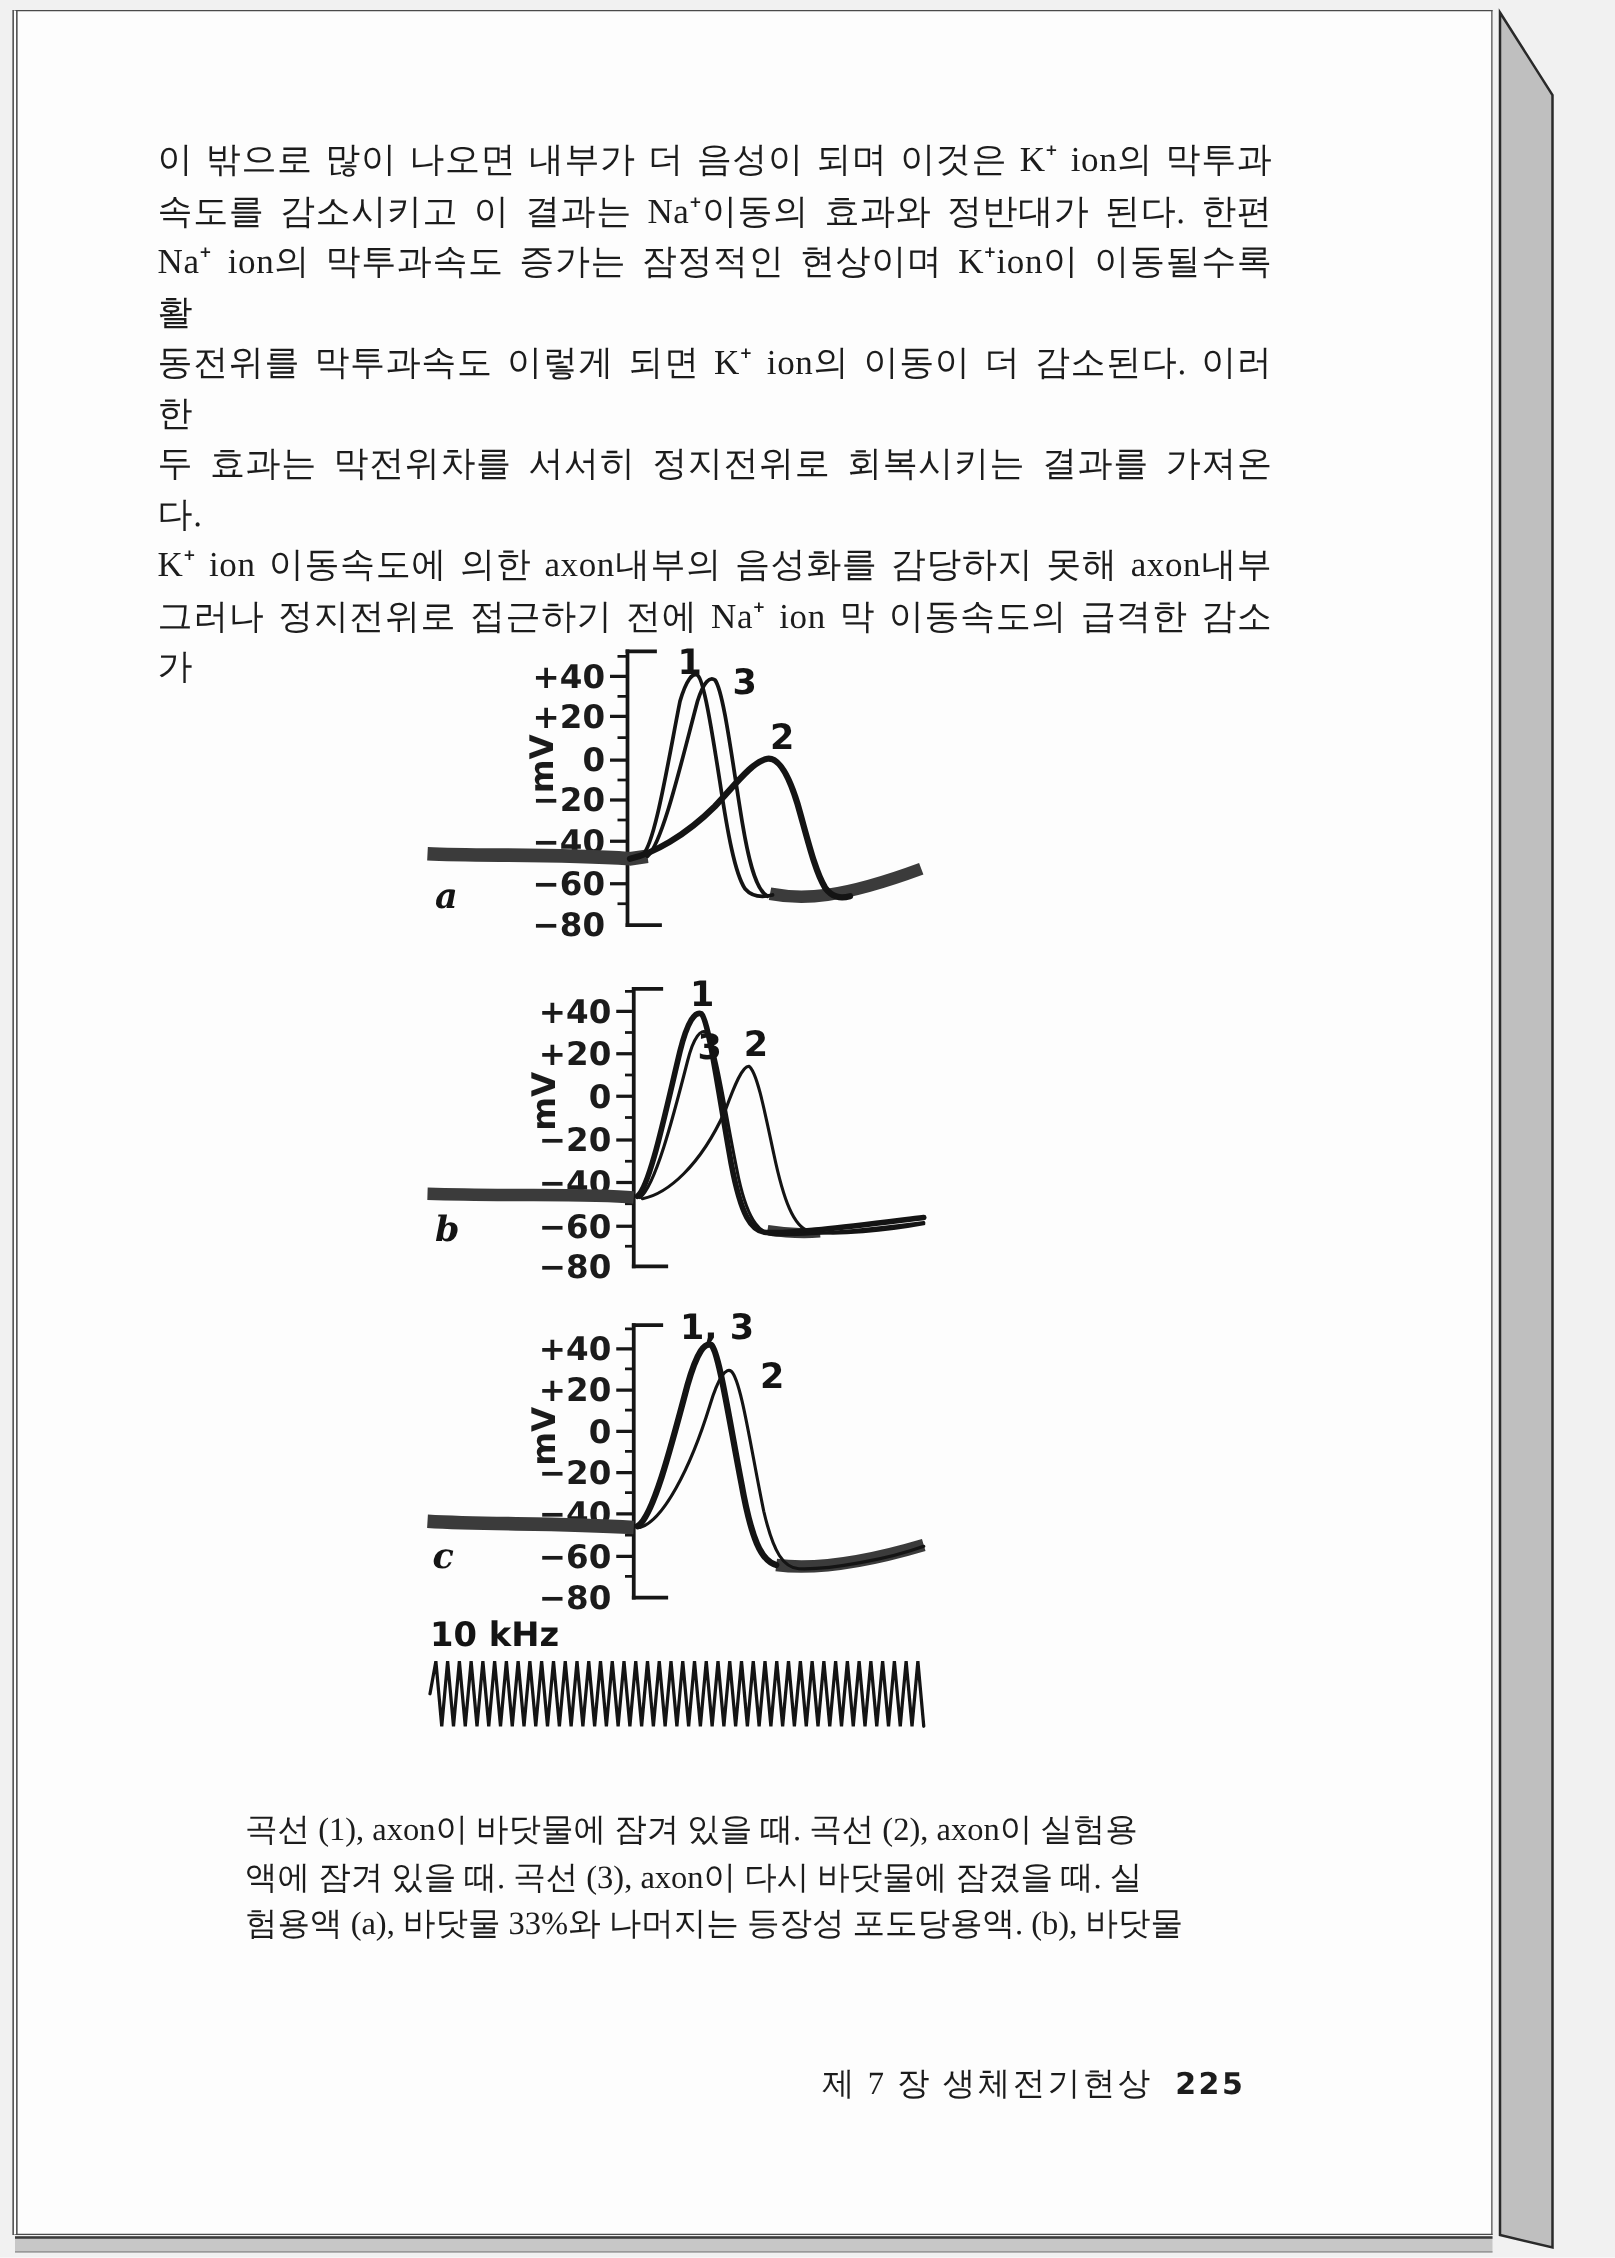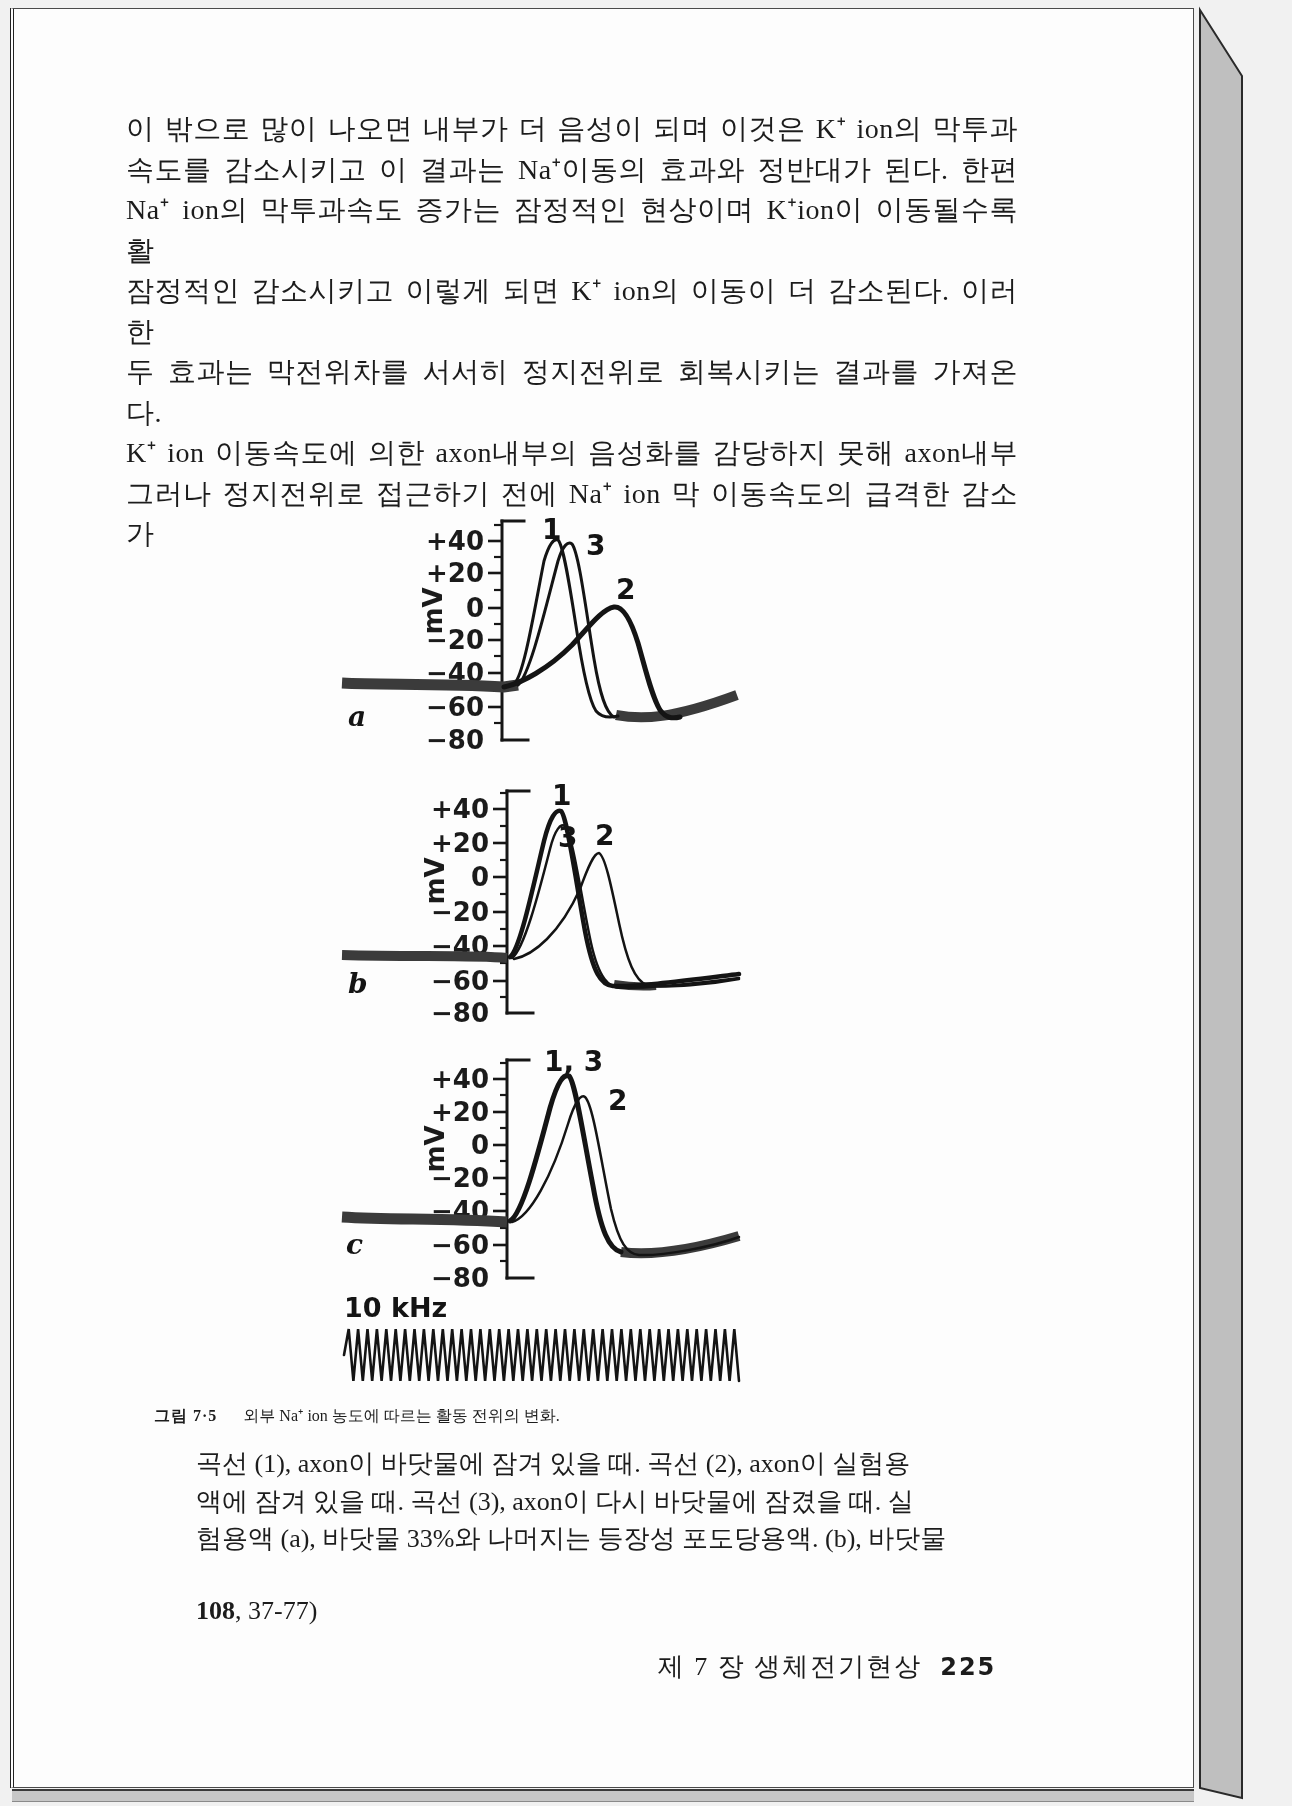--- a/index.html
+++ b/index.html
@@ -55,21 +55,21 @@
 </head>
 <body>
 
 <div class="page">
   <div class="page-inner">
 
     <div class="para">
       <div class="pline">이 밖으로 많이 나오면 내부가 더 음성이 되며 이것은 K⁺ ion의 막투과</div>
       <div class="pline">속도를 감소시키고 이 결과는 Na⁺이동의 효과와 정반대가 된다. 한편</div>
       <div class="pline">Na⁺ ion의 막투과속도 증가는 잠정적인 현상이며 K⁺ion이 이동될수록 활</div>
-      <div class="pline">잠정적인 감소시키고 이렇게 되면 K⁺ ion의 이동이 더 감소된다. 이러한</div>
+      <div class="pline">동전위를 막투과속도 이렇게 되면 K⁺ ion의 이동이 더 감소된다. 이러한</div>
       <div class="pline">두 효과는 막전위차를 서서히 정지전위로 회복시키는 결과를 가져온다.</div>
       <div class="pline">K⁺ ion 이동속도에 의한 axon내부의 음성화를 감당하지 못해 axon내부</div>
       <div class="pline">그러나 정지전위로 접근하기 전에 Na⁺ ion 막 이동속도의 급격한 감소가</div>
     </div>
 
     <svg class="panel-svg" style="top:502px" width="452" height="245" viewBox="0 0 452 245">
 
       <path class="axis" d="M210,10 L210,229"></path>
       <path class="axis" d="M210,10 L232,10"></path>
       <path class="axis" d="M210,229 L236,229"></path>
@@ -182,29 +182,23 @@
       <text class="clabel" x="252" y="25">1, 3</text>
       <text class="clabel" x="316" y="64">2</text>
       <text class="plabel" x="54" y="208">c</text>
     </svg>
 
     <svg class="panel-svg" style="top:1280px" width="455" height="105" viewBox="0 0 455 105">
       <text class="khz" x="52" y="28">10 kHz</text>
       <path class="curve" stroke-width="2.6" d="M52,66 L56.7,40 L61.4,92 L66.1,40 L70.8,92 L75.5,40 L80.2,92 L84.9,40 L89.6,92 L94.3,40 L99.0,92 L103.7,40 L108.4,92 L113.1,40 L117.8,92 L122.5,40 L127.2,92 L131.9,40 L136.6,92 L141.3,40 L146.0,92 L150.8,40 L155.5,92 L160.2,40 L164.9,92 L169.6,40 L174.3,92 L179.0,40 L183.7,92 L188.4,40 L193.1,92 L197.8,40 L202.5,92 L207.2,40 L211.9,92 L216.6,40 L221.3,92 L226.0,40 L230.7,92 L235.4,40 L240.1,92 L244.8,40 L249.5,92 L254.2,40 L258.9,92 L263.6,40 L268.3,92 L273.0,40 L277.7,92 L282.4,40 L287.1,92 L291.8,40 L296.5,92 L301.2,40 L305.9,92 L310.6,40 L315.3,92 L320.0,40 L324.7,92 L329.4,40 L334.1,92 L338.8,40 L343.5,92 L348.3,40 L353.0,92 L357.7,40 L362.4,92 L367.1,40 L371.8,92 L376.5,40 L381.2,92 L385.9,40 L390.6,92 L395.3,40 L400.0,92 L404.7,40 L409.4,92 L414.1,40 L418.8,92 L423.5,40 L428.2,92 L432.9,40 L437.6,92 L442.3,40 L447.0,92" id="wavepath"></path>
     </svg>
 
-    <div class="cap-title">
-      <span class="figno">그림 7·5</span><span>외부 Na⁺ ion 농도에 따르는 활동 전위의 변화.</span>
-    </div>
     <div class="cap-line" style="top:1437px">곡선 (1), axon이 바닷물에 잠겨 있을 때. 곡선 (2), axon이 실험용</div>
     <div class="cap-line" style="top:1475px">액에 잠겨 있을 때. 곡선 (3), axon이 다시 바닷물에 잠겼을 때. 실</div>
     <div class="cap-line" style="top:1512px">험용액 (a), 바닷물 33%와 나머지는 등장성 포도당용액. (b), 바닷물</div>
-    <div class="cap-line" style="top:1587px">
-      <b class="vol">108</b><span>, 37-77)</span>
-    </div>
 
     <div class="footer">
       <span>제 7 장  생체전기현상</span><span class="pageno">225</span>
     </div>
 
   </div>
 </div>
 
 <svg class="edge-right-svg" width="60" height="1802">
   <polygon points="10,6 52,72 52,1794 10,1784" fill="#bfbfbf" stroke="#2a2a2a" stroke-width="2"></polygon>

